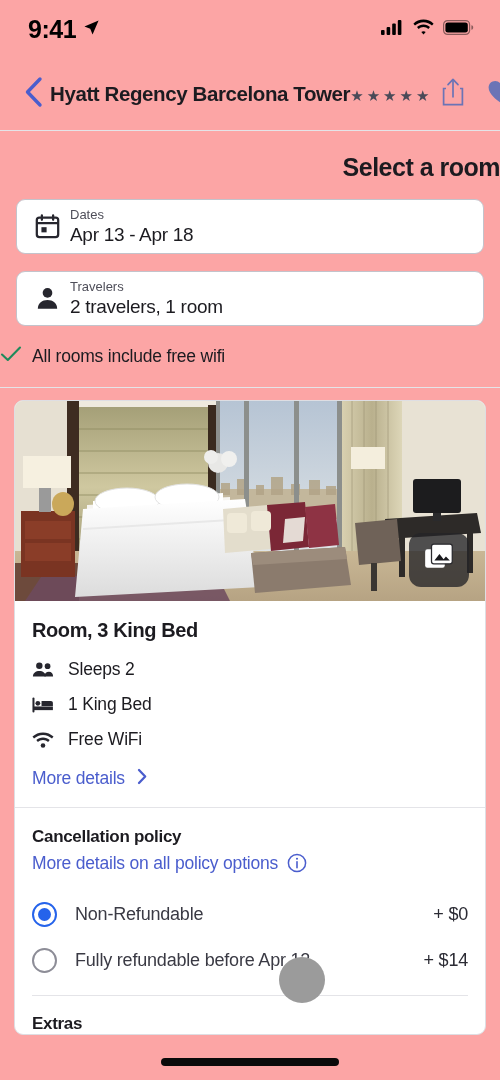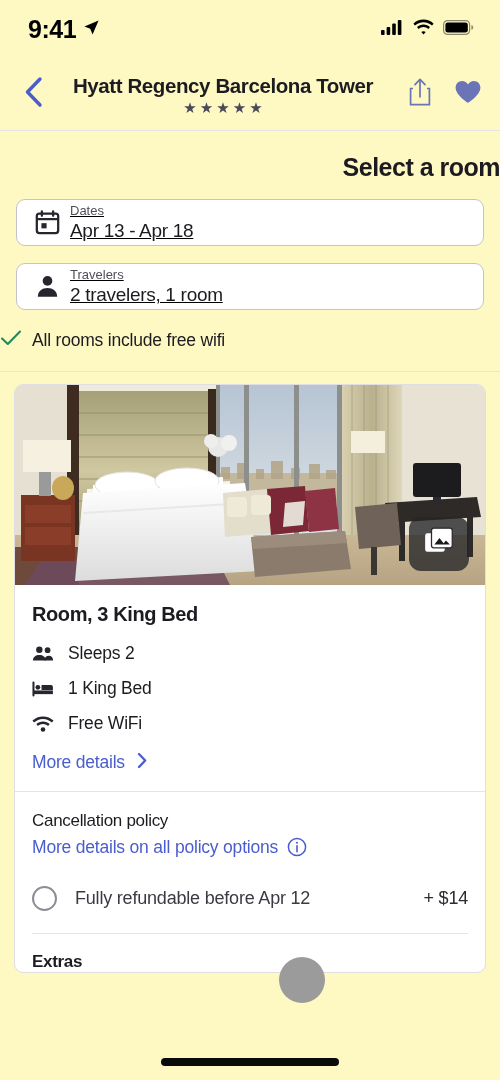--- a/index.html
+++ b/index.html
@@ -2,60 +2,60 @@
 <html><head>
 <meta charset="utf-8">
 <style>
   * { box-sizing: border-box; margin: 0; padding: 0; }
   html, body {
     width: 500px; height: 1080px;
     background: #ffffff;
     font-family: "Liberation Sans", sans-serif;
     overflow: hidden;
   }
-  .phone { position: relative; width: 500px; height: 1080px; background:#fef9c3; }
+  .phone { position: relative; width: 500px; height: 1080px; background:#fca5a5; }
 
   
   .statusbar {
     height: 58px; display:flex; align-items:center;
     justify-content:space-between; padding: 0 26px 0 28px;
   }
   .sb-left { display:flex; align-items:center; gap:7px; }
   .sb-time { font-size:25px; font-weight:700; color:#000; letter-spacing:-0.5px; }
   .sb-right { display:flex; align-items:center; gap:9px; }
 
   
   .navbar {
     height:72px; display:flex; align-items:center;
     padding: 0 18px 0 16px; position:relative;
   }
   .nav-back { width:34px; flex:0 0 34px; display:flex; align-items:center; justify-content:center; cursor:pointer;}
-  .nav-center { flex:1; display:flex; flex-direction:column; align-items:center; justify-content:center; }
+  .nav-center { flex:1; display:flex; flex-direction:row; align-items:center; justify-content:center; }
   .nav-title {
     font-size:20.5px; font-weight:700; color:#1c1b20;
     letter-spacing:-0.4px; white-space:nowrap;
   }
   .stars { display:flex; gap:3px; margin-top:2px; }
   .star { color:#4a4a58; font-size:15px; line-height:1; }
   .nav-actions { display:flex; align-items:center; gap:22px; flex:0 0 auto; padding-left:12px;}
   .nav-icon { cursor:pointer; display:flex; align-items:center; justify-content:center; }
   .navbar-sep { height:1px; background:#e4e4e8; width:100%; }
 
   
   .content { padding: 0; }
   .h1 {
     font-size:25px; font-weight:700; color:#1c1b20;
     letter-spacing:-0.5px; margin: 22px 0 0 16px; text-align: right;
   }
 
   .field {
-    margin: 17px 16px 4px 16px; height:47px;
+    margin: 17px 16px 4px 16px; height:55px;
     border:1px solid #c3c3cb; border-radius:9px;
     display:flex; align-items:center; padding: 0 17px;
-    cursor:pointer; background:#fff;text-decoration:underline;
+    cursor:pointer; background:#fff;
   }
   .field-icon { width:32px; flex:0 0 32px; display:flex; align-items:center; justify-content:flex-start; }
   .field-text { display:flex; flex-direction:column; justify-content:center; margin-left:4px;}
   .field-label { font-size:13px; color:#4f4f5a; line-height:1.35; }
   .field-value { font-size:19px; color:#1c1b20; letter-spacing:-0.3px; line-height:1.25; }
 
   .wifi-note {
     display:flex; align-items:center; 
     gap:10px; margin-top:19px;
   }
@@ -89,21 +89,21 @@
   .amen-text { font-size:17.5px; color:#1c1b20; letter-spacing:-0.2px; }
   .more-details {
     display:flex; align-items:center; gap:12px;
     margin-top:11px; padding-bottom:18px; cursor:pointer;
   }
   .more-details-text { font-size:17.5px; color:#4a5dcd; letter-spacing:-0.2px; }
 
   .card-divider { height:1px; background:#e4e4e8; }
 
   .policy { padding: 19px 17px 0 17px; }
-  .policy-title { font-size:17px; font-weight:400; color:#1c1b20; letter-spacing:-0.3px; }
+  .policy-title { font-size:17px; font-weight:700; color:#1c1b20; letter-spacing:-0.3px; }
   .policy-link {
     display:flex; align-items:flex-start; gap:9px; margin-top:6px; cursor:pointer;
   }
   .policy-link-text { font-size:17.5px; color:#4a5dcd; letter-spacing:-0.2px; }
 
   .opt-list { margin-top:14px; }
   .opt {
     display:flex; align-items:center; height:46px; cursor:pointer;
   }
   .radio {
@@ -436,20 +436,25 @@
             <svg width="20" height="20" viewBox="0 0 20 20">
               <circle cx="10" cy="10" r="8.6" fill="none" stroke="#4a5dcd" stroke-width="1.5"></circle>
               <circle cx="10" cy="5.8" r="1.05" fill="#4a5dcd"></circle>
               <path d="M10 8.7v6" stroke="#4a5dcd" stroke-width="1.6" stroke-linecap="round"></path>
             </svg>
           </span>
         </div>
 
         <div class="opt-list">
           <div class="opt">
+            <span class="radio checked"></span>
+            <span class="opt-label">Non-Refundable</span>
+            <span class="opt-price">+ $0</span>
+          </div>
+          <div class="opt">
             <span class="radio"></span>
             <span class="opt-label">Fully refundable before Apr 12</span>
             <span class="opt-price">+ $14</span>
           </div>
         </div>
 
         <div class="opt-bottom-rule"></div>
       </div>
 
       <div class="extras">Extras</div>

